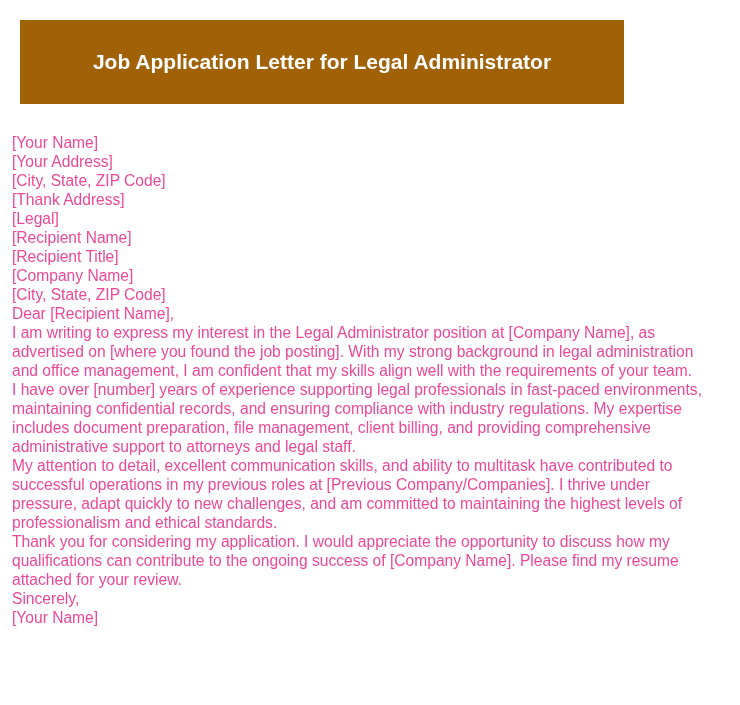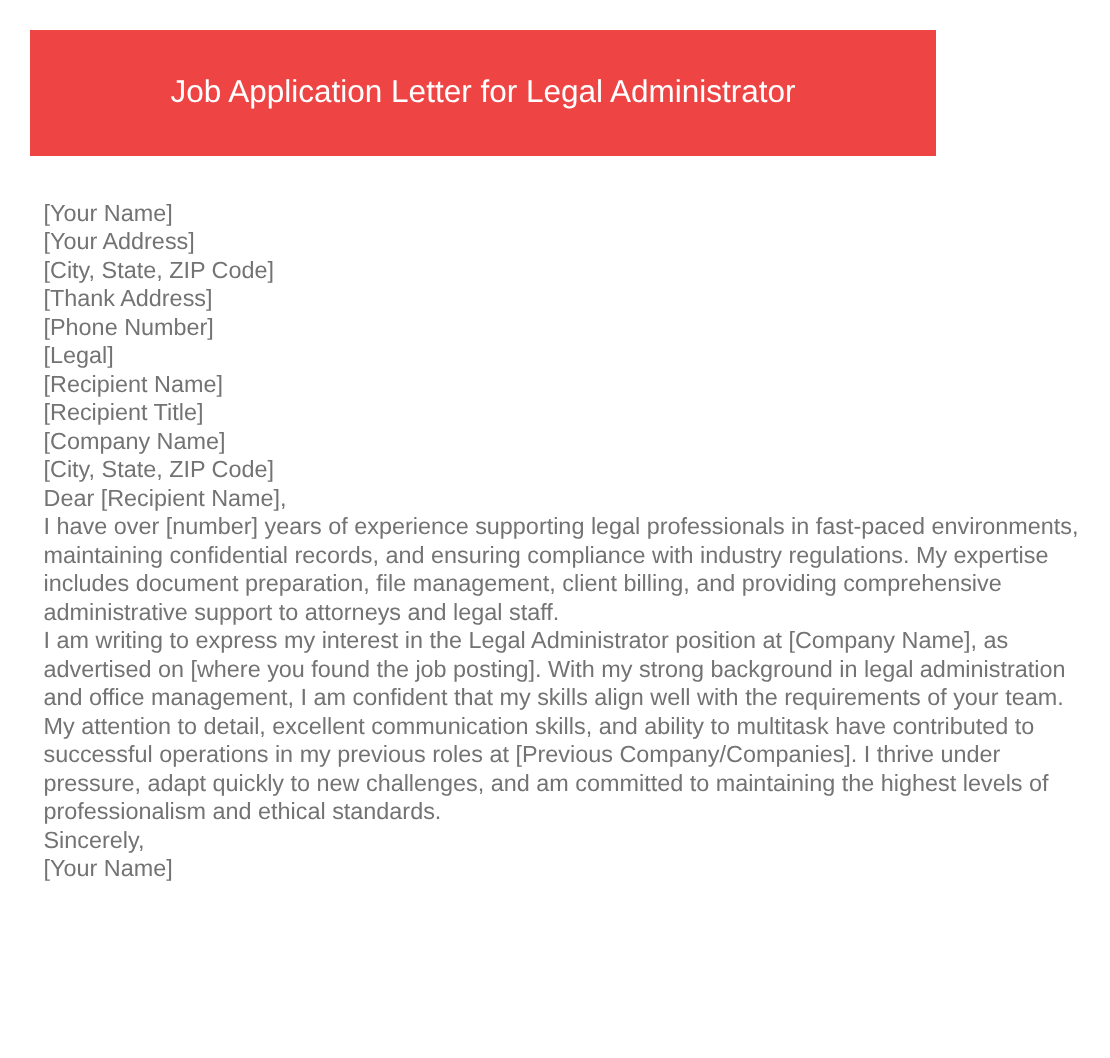--- a/index.html
+++ b/index.html
@@ -1,51 +1,51 @@
 <!DOCTYPE html>
 <html><head>
 <meta charset="utf-8">
 <style>
   html, body { margin: 0; padding: 0; background: #ffffff; }
   body { width: 740px; height: 705px; position: relative; overflow: hidden; }
   .header {
     position: absolute; left: 20px; top: 20px; width: 604px; height: 84px;
-    background: #ef4444; color: #ffffff;
+    background: #a16207; color: #ffffff;
     display: flex; align-items: center; justify-content: center;
-    font-family: "Liberation Sans", sans-serif; font-size: 21px; font-weight: normal;
+    font-family: "Liberation Sans", sans-serif; font-size: 21px; font-weight: bold;
   }
   .letter {
-    position: absolute; left: 29px; top: 133px; width: 700px;
+    position: absolute; left: 12px; top: 133px; width: 700px;
     font-family: "Liberation Sans", sans-serif; font-size: 15.6px; line-height: 19px;
-    color: #737373;
+    color: #ec4899;
   }
   .line { display: block; margin: 0; }
   .para { display: block; margin: 0; }
 </style>
 </head>
 <body>
 
 <div class="header">
   <span>Job Application Letter for Legal Administrator</span>
 </div>
 
 <div class="letter">
   <div>
     <span class="line">[Your Name]</span>
     <span class="line">[Your Address]</span>
     <span class="line">[City, State, ZIP Code]</span>
     <span class="line">[Thank Address]</span>
-    <span class="line">[Phone Number]</span>
     <span class="line">[Legal]</span>
   </div>
   <div>
     <span class="line">[Recipient Name]</span>
     <span class="line">[Recipient Title]</span>
     <span class="line">[Company Name]</span>
     <span class="line">[City, State, ZIP Code]</span>
   </div>
   <span class="line">Dear [Recipient Name],</span>
+  <p class="para">I am writing to express my interest in the Legal Administrator position at [Company Name], as advertised on [where you found the job posting]. With my strong background in legal administration and office management, I am confident that my skills align well with the requirements of your team.</p>
   <p class="para">I have over [number] years of experience supporting legal professionals in fast-paced environments, maintaining confidential records, and ensuring compliance with industry regulations. My expertise includes document preparation, file management, client billing, and providing comprehensive administrative support to attorneys and legal staff.</p>
-  <p class="para">I am writing to express my interest in the Legal Administrator position at [Company Name], as advertised on [where you found the job posting]. With my strong background in legal administration and office management, I am confident that my skills align well with the requirements of your team.</p>
   <p class="para">My attention to detail, excellent communication skills, and ability to multitask have contributed to successful operations in my previous roles at [Previous Company/Companies]. I thrive under pressure, adapt quickly to new challenges, and am committed to maintaining the highest levels of professionalism and ethical standards.</p>
+  <p class="para">Thank you for considering my application. I would appreciate the opportunity to discuss how my qualifications can contribute to the ongoing success of [Company Name]. Please find my resume attached for your review.</p>
   <span class="line">Sincerely,</span>
   <span class="line">[Your Name]</span>
 </div>
 
 </body></html>

